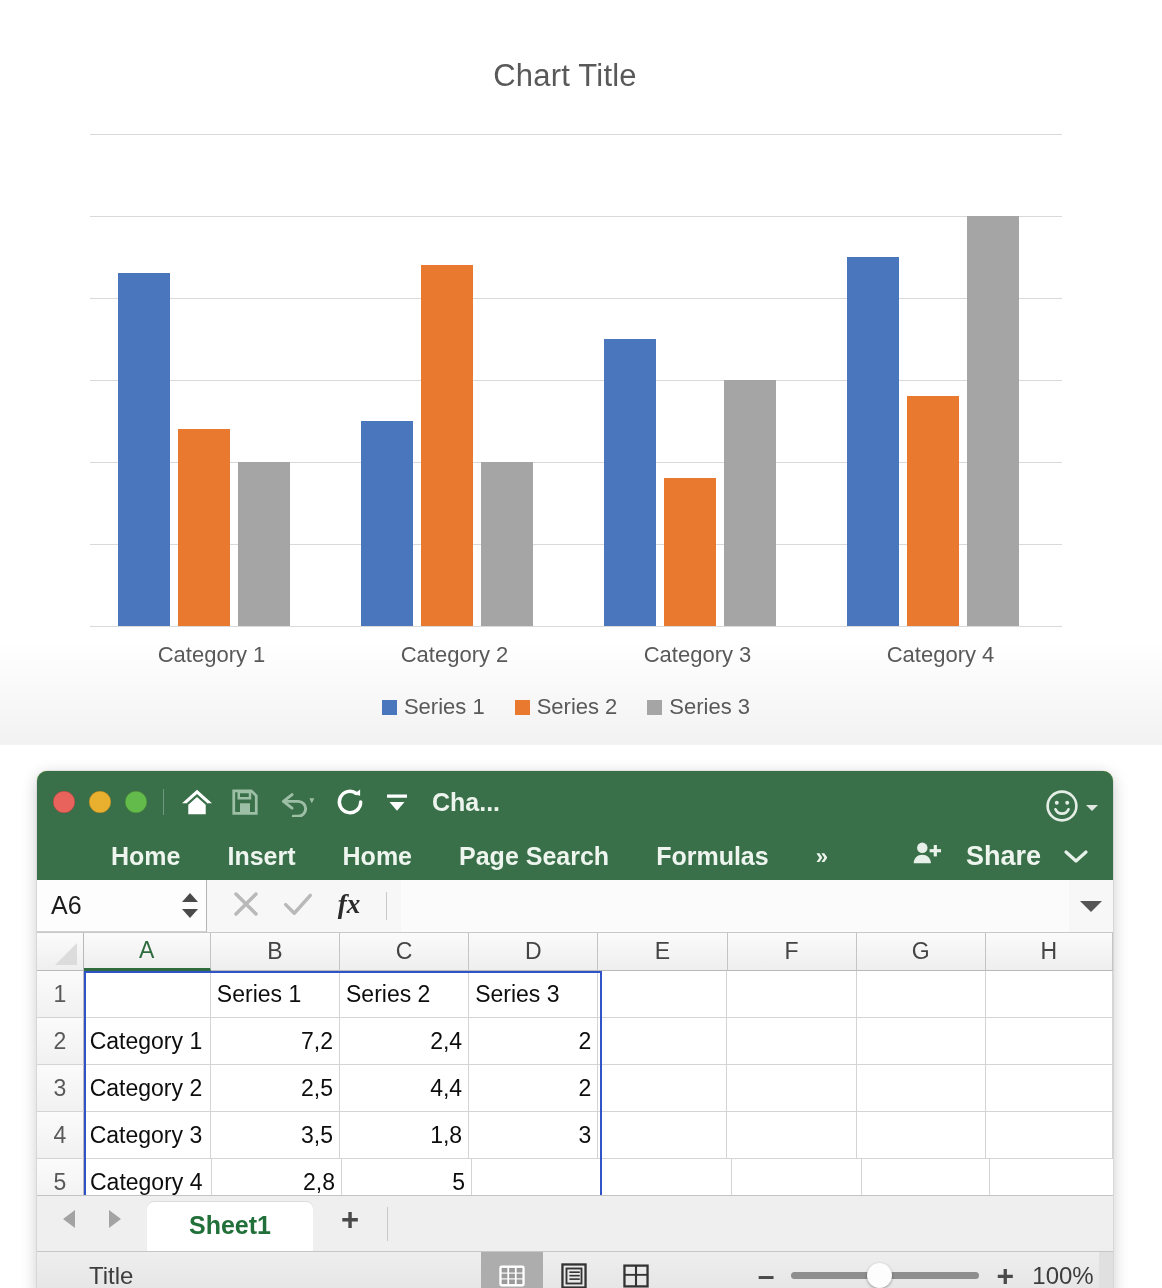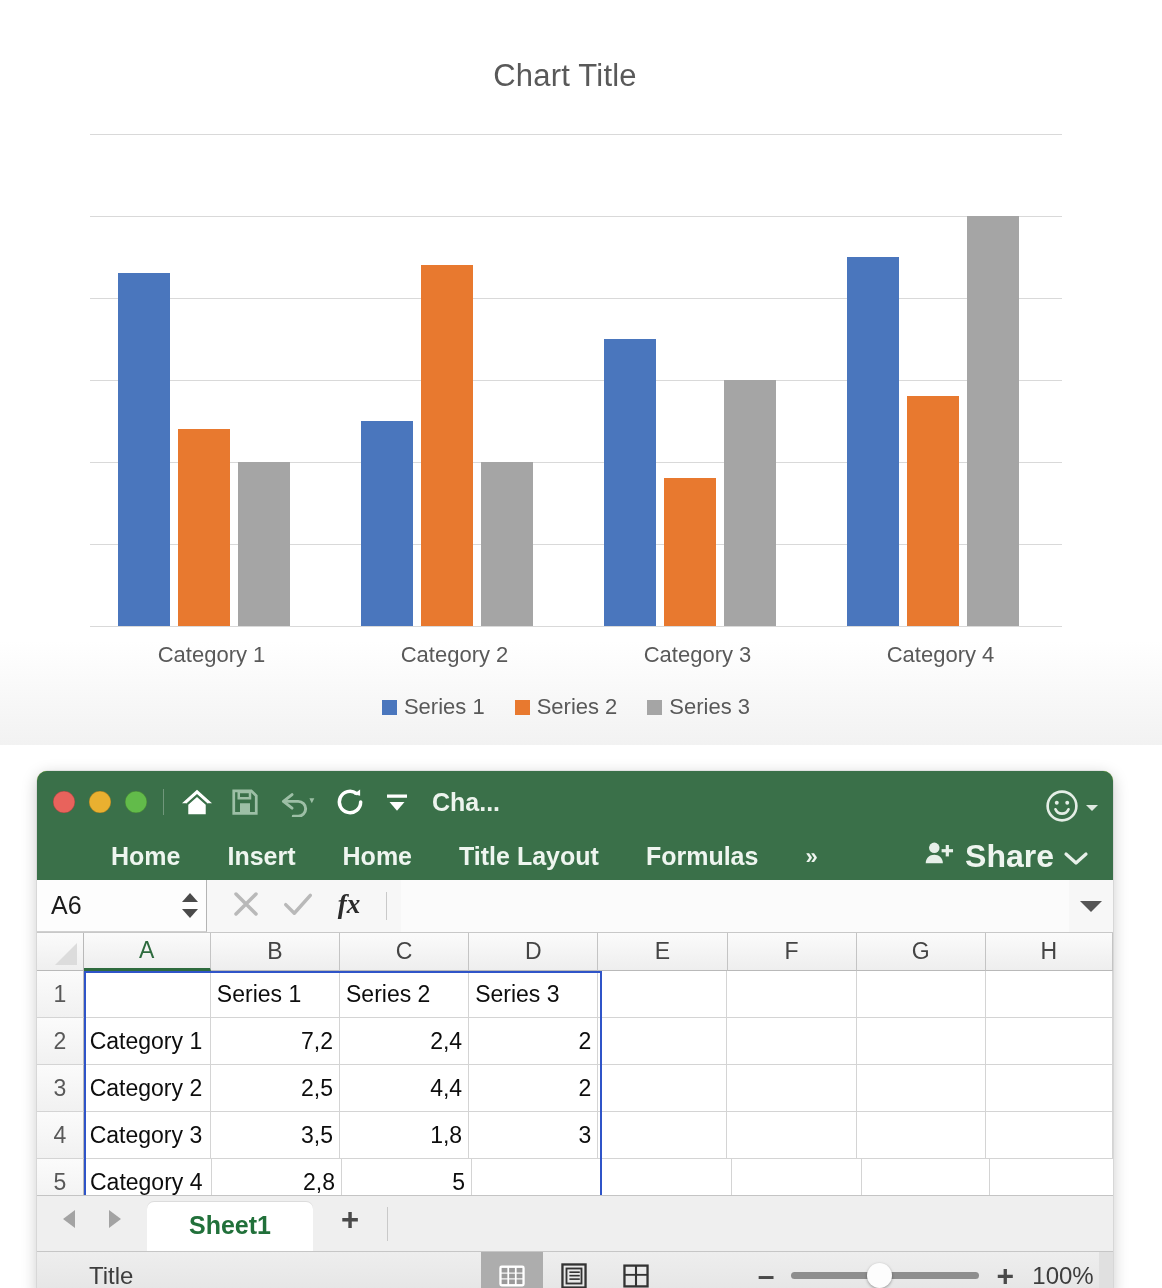--- a/index.html
+++ b/index.html
@@ -82,22 +82,22 @@
 
   .xl-ribbon {
     height: 47px; background: #3a7049; display: flex; align-items: center;
     padding: 0 0 0 74px; position: relative;
   }
   .rtab {
     color: #eef5ef; font-size: 25px; font-weight: bold; margin-right: 47px; white-space: nowrap;
   }
   .rtab.chev { font-size: 22px; letter-spacing: -2px; }
   .share-grp {
-    position: absolute; right: 24px; display: flex; align-items: center; gap: 9px;
-    color: #eef5ef; font-size: 32px; font-weight: bold;
+    position: absolute; right: 24px; display: flex; align-items: center; gap: 22px;
+    color: #eef5ef; font-size: 27px; font-weight: bold;
   }
 
   .xl-formulabar {
     height: 53px; background: #f7f7f7; display: flex; align-items: stretch;
     border-bottom: 1px solid #c8c8c8; position: relative;
   }
   .namebox {
     width: 170px; background: #fdfdfd; border-right: 1px solid #b4b4b4;
     display: flex; align-items: center; padding: 0 6px 0 14px; justify-content: space-between;
     border-bottom: 1px solid #d0d0d0;
@@ -305,21 +305,21 @@
               <path d="M1 2 L7 8 L13 2 Z" fill="#dfe9e1"></path>
             </svg>
         </span>
       </div>
     </div>
 
     <div class="xl-ribbon" id="ribbon-tabs">
       <div class="rtab">Home</div>
         <div class="rtab">Insert</div>
         <div class="rtab">Home</div>
-        <div class="rtab">Title Layout</div>
+        <div class="rtab">Page Search</div>
         <div class="rtab">Formulas</div>
         <div class="rtab chev">»</div>
         <div class="share-grp">
         <span>
           <svg width="32" height="28" viewBox="0 0 28 24">
             <circle cx="9" cy="7.5" r="4.6" fill="#e7f0e9"></circle>
             <path d="M1.5 21 c0 -4.6 3.4 -7.4 7.5 -7.4 c4.1 0 7.5 2.8 7.5 7.4 Z" fill="#e7f0e9"></path>
             <rect x="19" y="5" width="2.8" height="10" fill="#e7f0e9"></rect>
             <rect x="15.4" y="8.6" width="10" height="2.8" fill="#e7f0e9"></rect>
           </svg>

